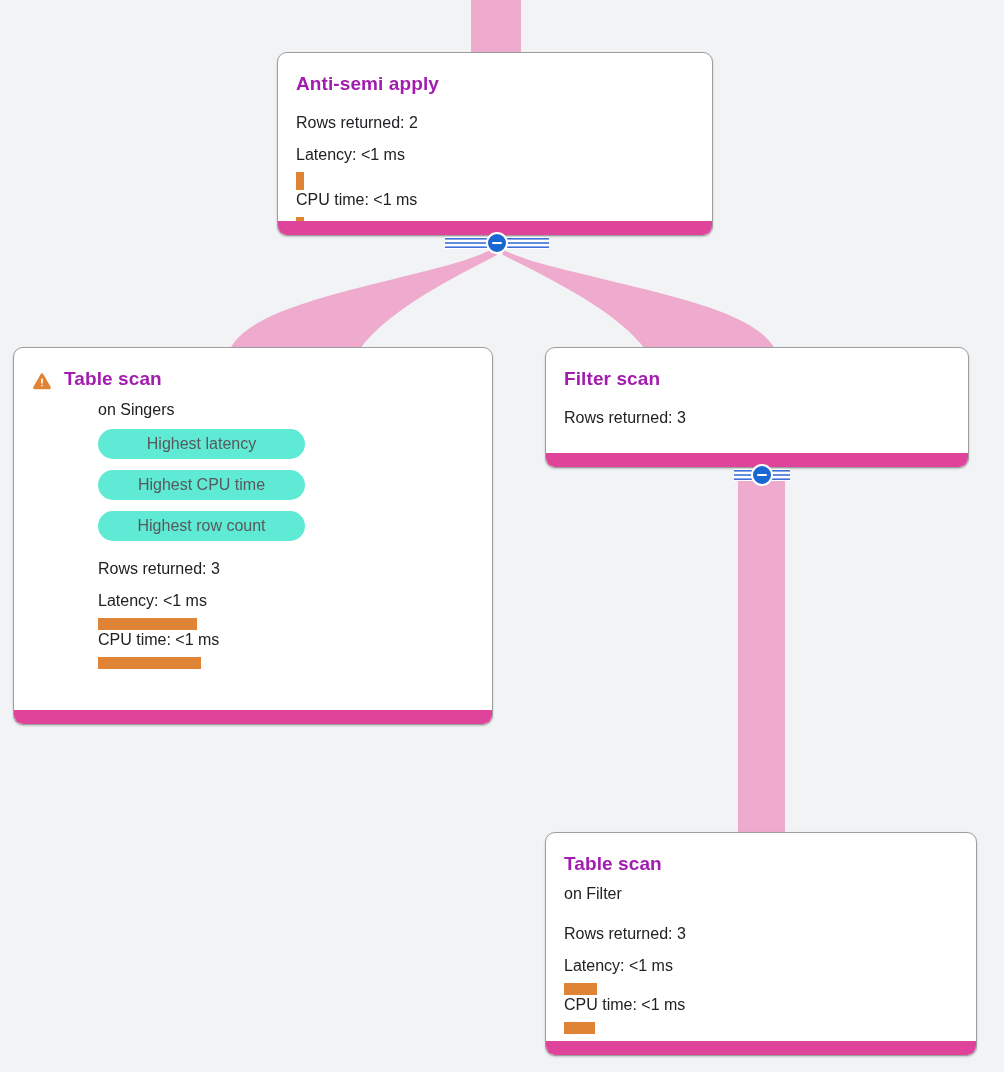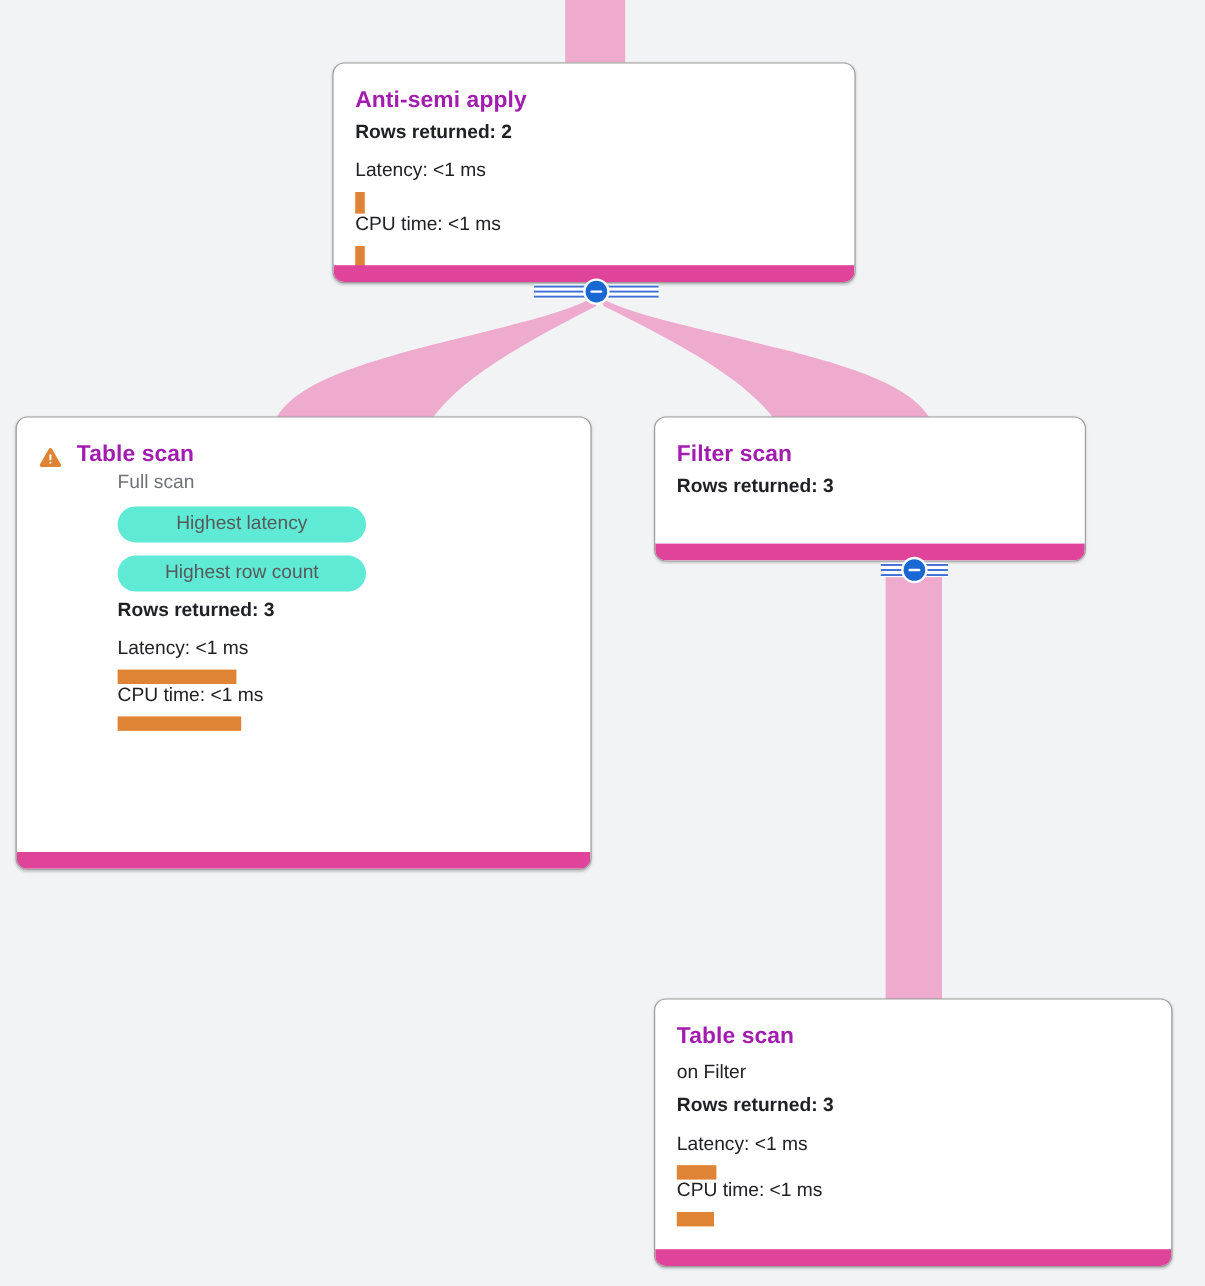--- a/index.html
+++ b/index.html
@@ -77,22 +77,21 @@
     margin-top: 7px;
   }
   .node-sub.muted {
     color: #6f7276;
     margin-top: 0;
   }
   .rows-line {
     font-size: 16px;
     color: #202124;
     line-height: 24px;
-    margin-top: 4px;
-    font-weight: bold;
+    margin-top: 16px;
   }
 
   
   .chips {
     margin-top: 7px;
   }
   .chip {
     display: block;
     width: 207px;
     height: 30px;
@@ -223,42 +222,43 @@
     <div class="node-body">
       <div class="node-head">
         <svg class="warn-icon" viewBox="0 0 24 24">
           <path d="M12 2.8c-.7 0-1.3.35-1.65.95L1.6 19.1c-.7 1.2.17 2.7 1.6 2.7h17.6c1.43 0 2.3-1.5 1.6-2.7L13.65 3.75C13.3 3.15 12.7 2.8 12 2.8z" fill="#df8434"></path>
           <rect x="11" y="9" width="2" height="6" rx="1" fill="#ffffff"></rect>
           <rect x="11" y="16.4" width="2" height="2.1" rx="1" fill="#ffffff"></rect>
         </svg>
         <div class="node-title">Table scan</div>
       </div>
       <div style="padding-left:66px;">
-        <div class="node-sub muted">Full scan</div>
+        <div class="node-sub">on Singers</div>
         <div class="chips">
           <div class="chip">Highest latency</div>
+          <div class="chip">Highest CPU time</div>
           <div class="chip">Highest row count</div>
         </div>
         <div class="rows-line">Rows returned: 3</div>
         <div class="metrics">
           <div style="width:189px;">
             <div class="metric-label">Latency: &lt;1 ms</div>
             <div class="metric-bar" style="width:99px;"></div>
           </div>
           <div>
             <div class="metric-label">CPU time: &lt;1 ms</div>
             <div class="metric-bar" style="width:103px;"></div>
           </div>
         </div>
       </div>
     </div>
     <div class="node-footer"></div>
   </div>
 
-  <div class="node" style="left:545px; top:347px; width:360px; height:121px;">
+  <div class="node" style="left:545px; top:347px; width:424px; height:121px;">
     <div class="node-body">
       <div class="node-head">
         <div class="node-title">Filter scan</div>
       </div>
       <div class="rows-line">Rows returned: 3</div>
     </div>
     <div class="node-footer"></div>
   </div>
 
   <div class="collapse-toggle" style="left:710px; top:464px; width:103px;">

